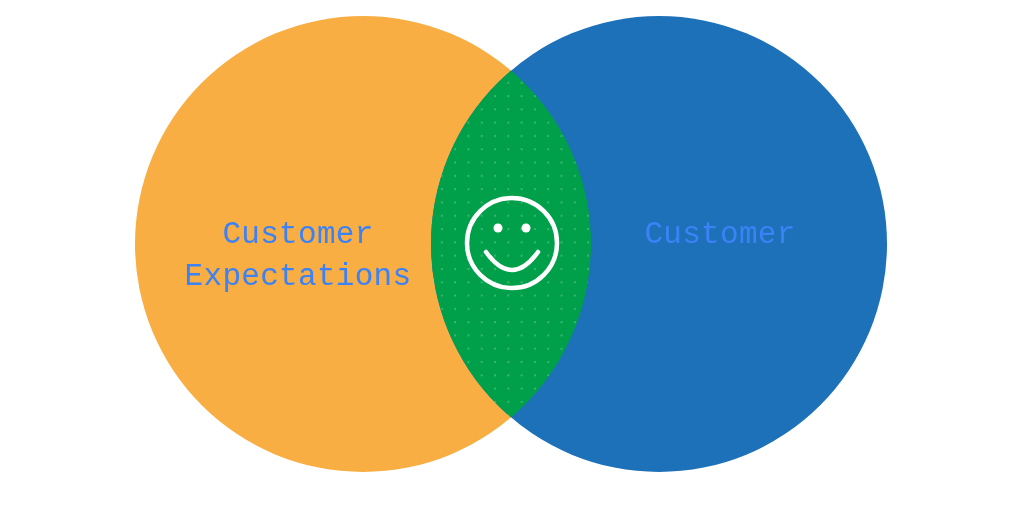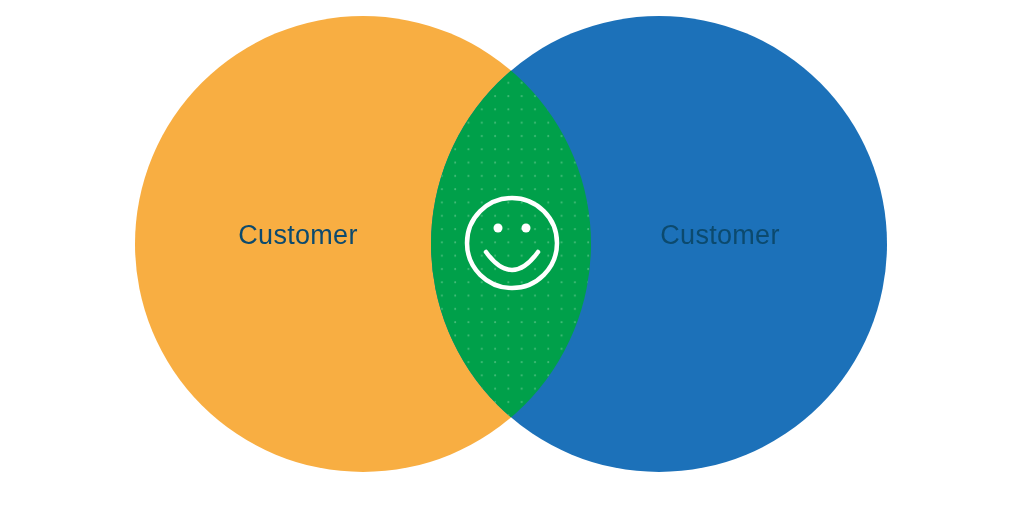--- a/index.html
+++ b/index.html
@@ -1,22 +1,22 @@
 <!DOCTYPE html>
 <html><head>
   <meta charset="utf-8">
   <style>
     html, body { margin: 0; padding: 0; background: #ffffff; }
     body { width: 1024px; height: 512px; position: relative; overflow: hidden; }
     svg.venn { position: absolute; left: 0; top: 0; }
     .label {
       position: absolute;
-      color: #0c4a6e;
-      font-family: Liberation Sans, sans-serif;
-      font-size: 27px;
+      color: #3b82f6;
+      font-family: Liberation Mono, monospace;
+      font-size: 31px;
       line-height: 42px;
       text-align: center;
       letter-spacing: 0.3px;
     }
     .label span { display: block; white-space: nowrap; }
     #label-left { left: 178px; top: 214px; width: 240px; }
     #label-right { left: 620px; top: 214px; width: 200px; }
   </style>
 </head>
 <body>
@@ -42,17 +42,18 @@
   <g fill="none" stroke="#ffffff" stroke-width="4.5" stroke-linecap="round">
     <circle cx="512" cy="243" r="45"></circle>
     <path d="M486 252 Q512 288 538 252"></path>
   </g>
   <circle cx="498" cy="228" r="4.5" fill="#ffffff"></circle>
   <circle cx="526" cy="228" r="4.5" fill="#ffffff"></circle>
 </svg>
 
 <div class="label" id="label-left">
   <span>Customer</span>
+  <span>Expectations</span>
 </div>
 
 <div class="label" id="label-right">
   <span>Customer</span>
 </div>
 
 </body></html>

